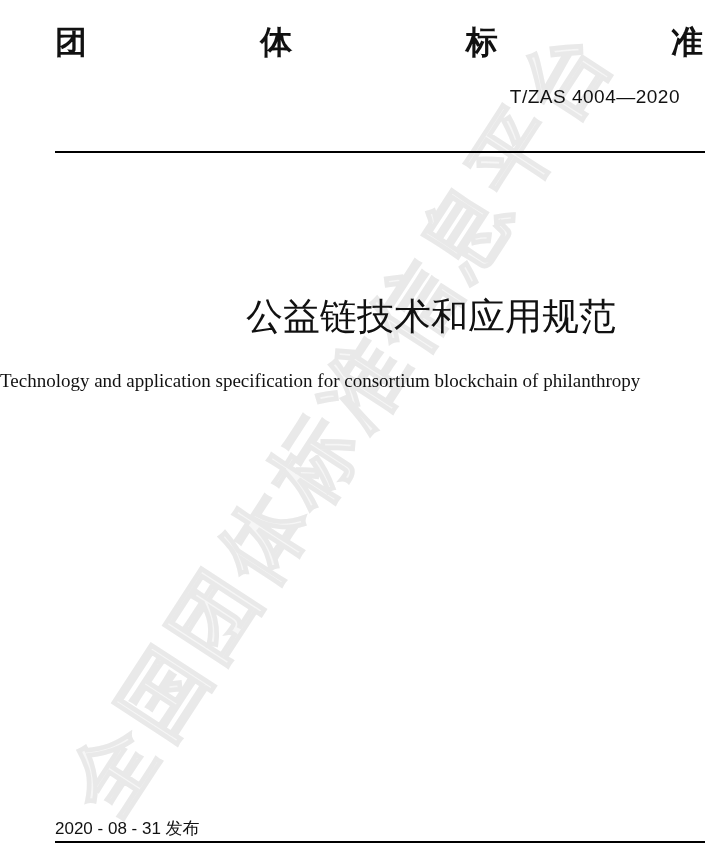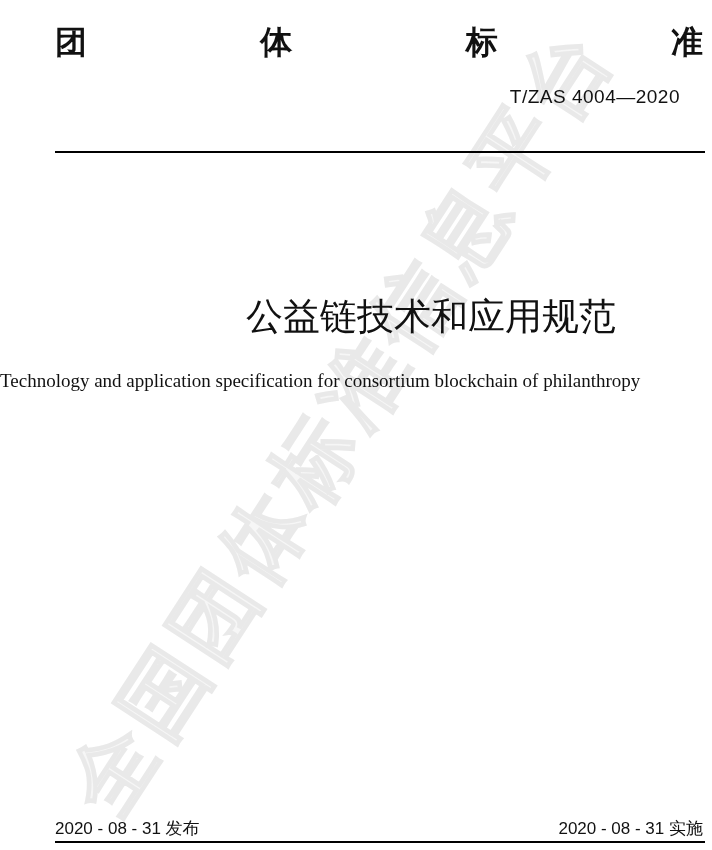--- a/index.html
+++ b/index.html
@@ -124,19 +124,18 @@
     <div class="std-number">T/ZAS 4004—2020</div>
 
     <div class="rule rule-top"></div>
 
     <div class="doc-title">公益链技术和应用规范</div>
 
     <div class="doc-subtitle">Technology and application specification for consortium blockchain of philanthropy</div>
 
     <div class="footer-row">
       <span>2020 - 08 - 31 发布</span>
-      <span>2020 - 08 - 31 实施</span>
     </div>
 
     <div class="rule rule-bottom"></div>
 
   </div>
 </div>
 
 </body></html>

